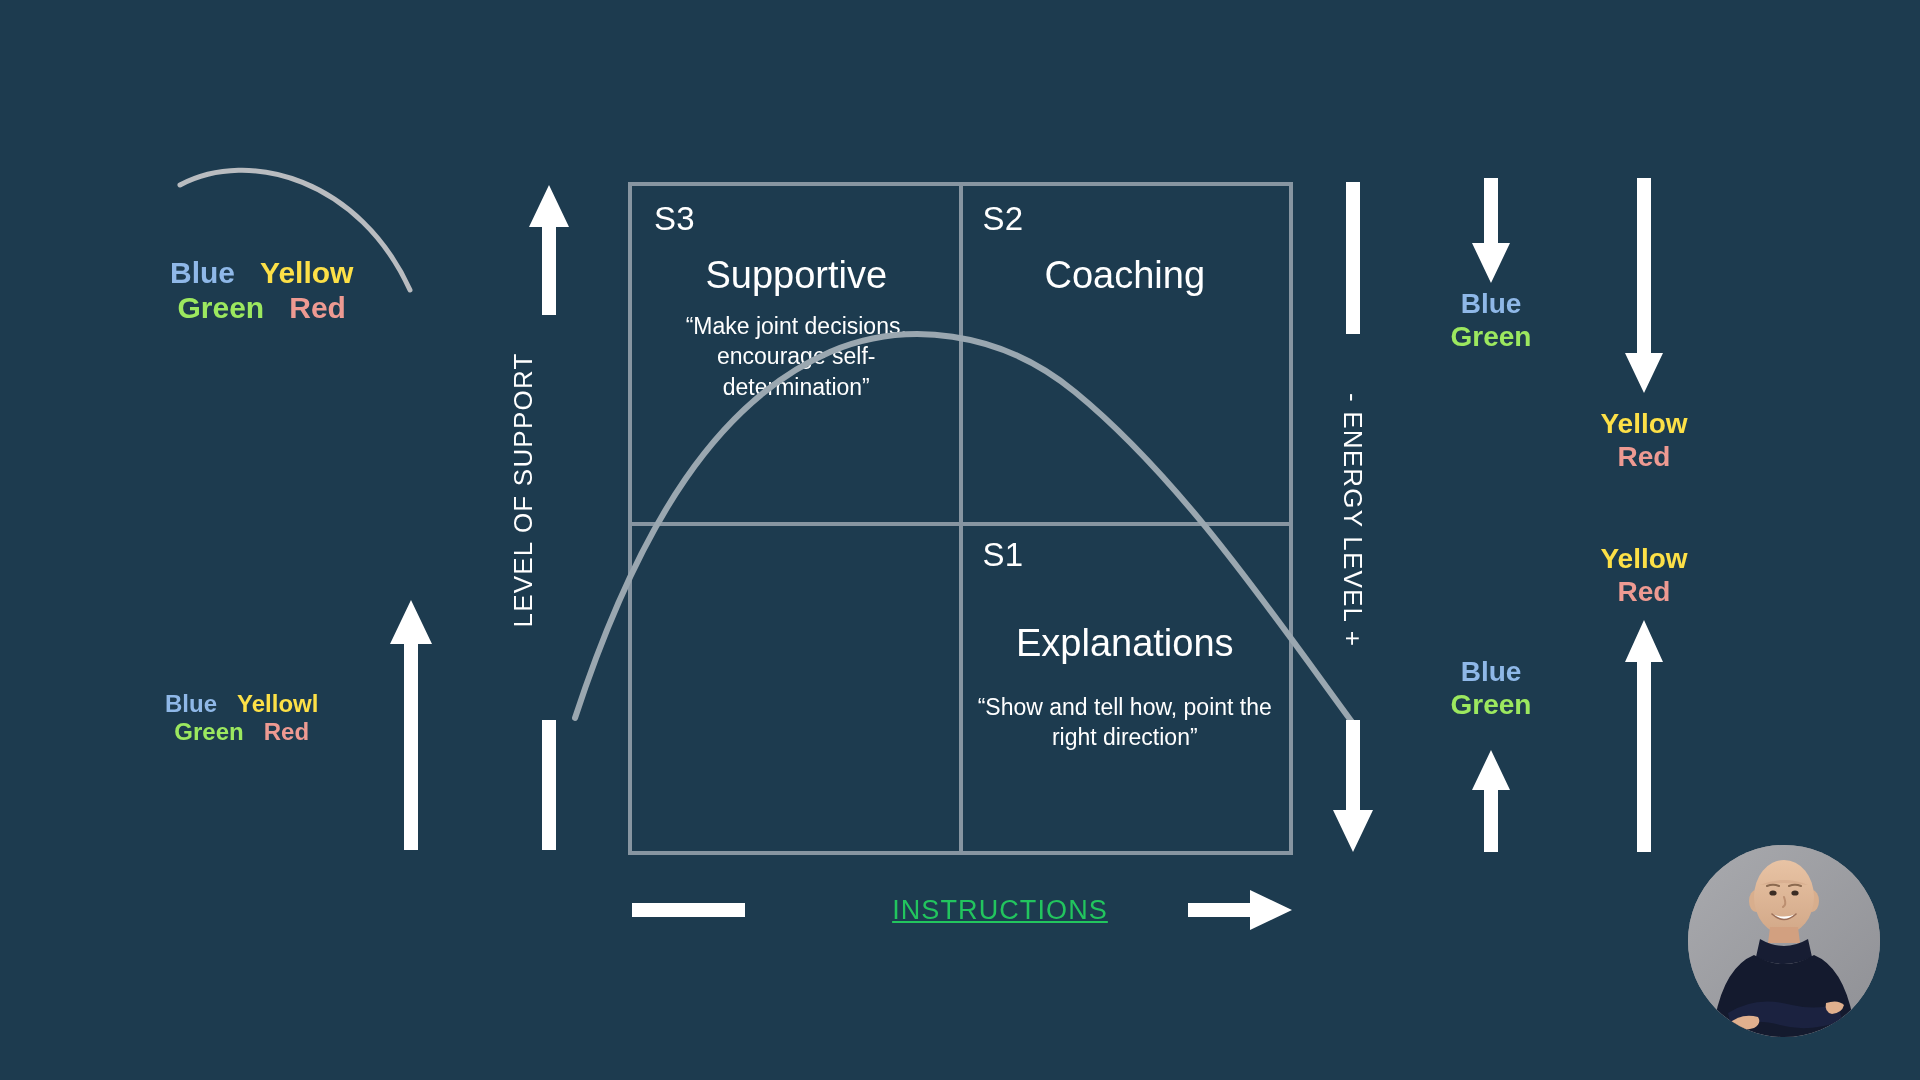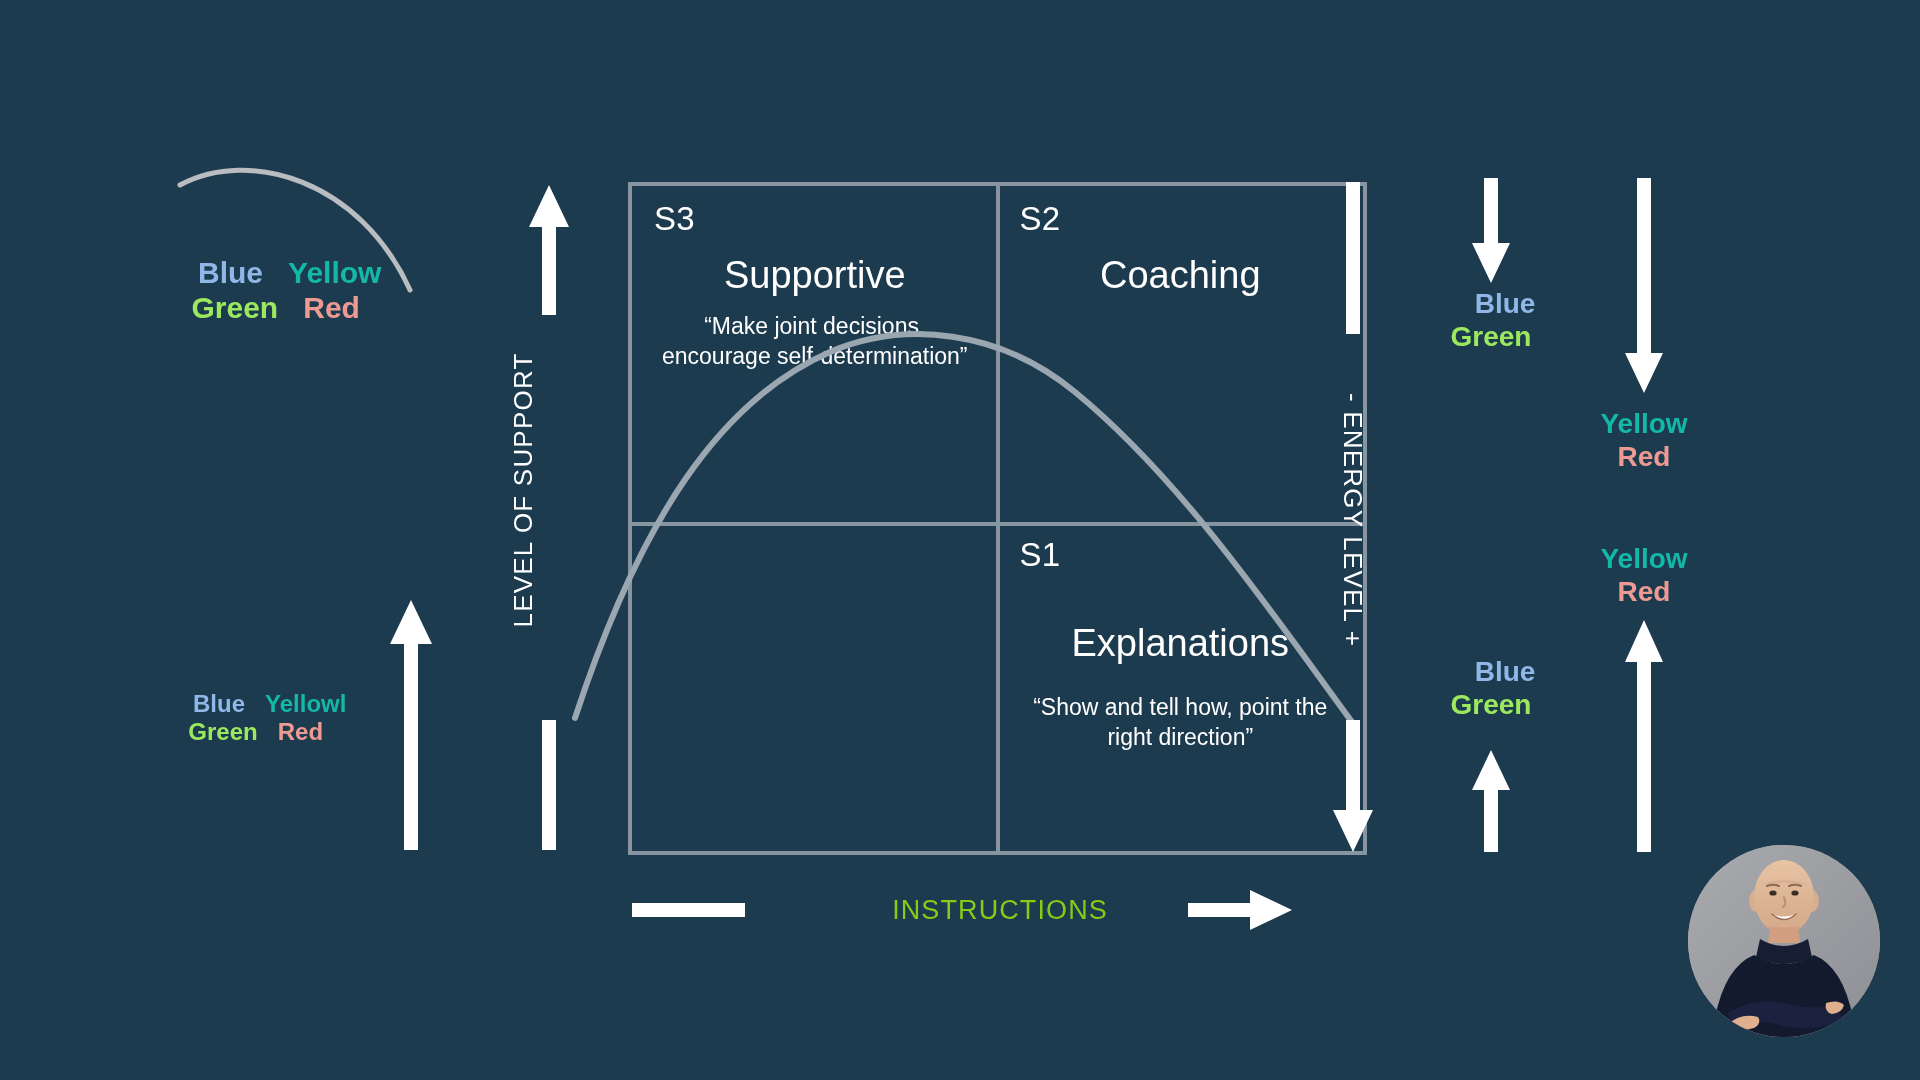--- a/index.html
+++ b/index.html
@@ -23,31 +23,31 @@
   
   .colorgroup {
     position: absolute;
     text-align: center;
     font-weight: bold;
     line-height: 1.18;
     white-space: nowrap;
   }
   .colorgroup .row { display: block; }
   .cw { font-weight: bold; display: inline-block; }
-  .c-blue   { color: #8fb8e8; margin-left: 28px; }
-  .c-yellow { color: #14b8a6; }
+  .c-blue   { color: #8fb8e8; }
+  .c-yellow { color: #fde047; }
   .c-green  { color: #9ce85f; }
   .c-red    { color: #ee9a92; }
 
   
   #matrix {
     position: absolute;
     left: 628px;
     top: 182px;
-    width: 739px;
+    width: 665px;
     height: 673px;
     border: 4px solid #8795a1;
     box-sizing: border-box;
   }
   #matrix .vline {
     position: absolute;
     left: 50%;
     top: 0;
     bottom: 0;
     width: 4px;
@@ -129,23 +129,24 @@
     font-size: 26px;
     letter-spacing: 1.2px;
     white-space: nowrap;
   }
   #instructions-label {
     position: absolute;
     left: 850px;
     top: 895px;
     width: 300px;
     text-align: center;
-    color: #84cc16;
+    color: #22c55e;
     font-size: 27px;
     letter-spacing: 1.1px;
+    text-decoration: underline;
   }
 
   
   .bar {
     position: absolute;
     background: #ffffff;
   }
   .arrow-svg { position: absolute; }
 
   

